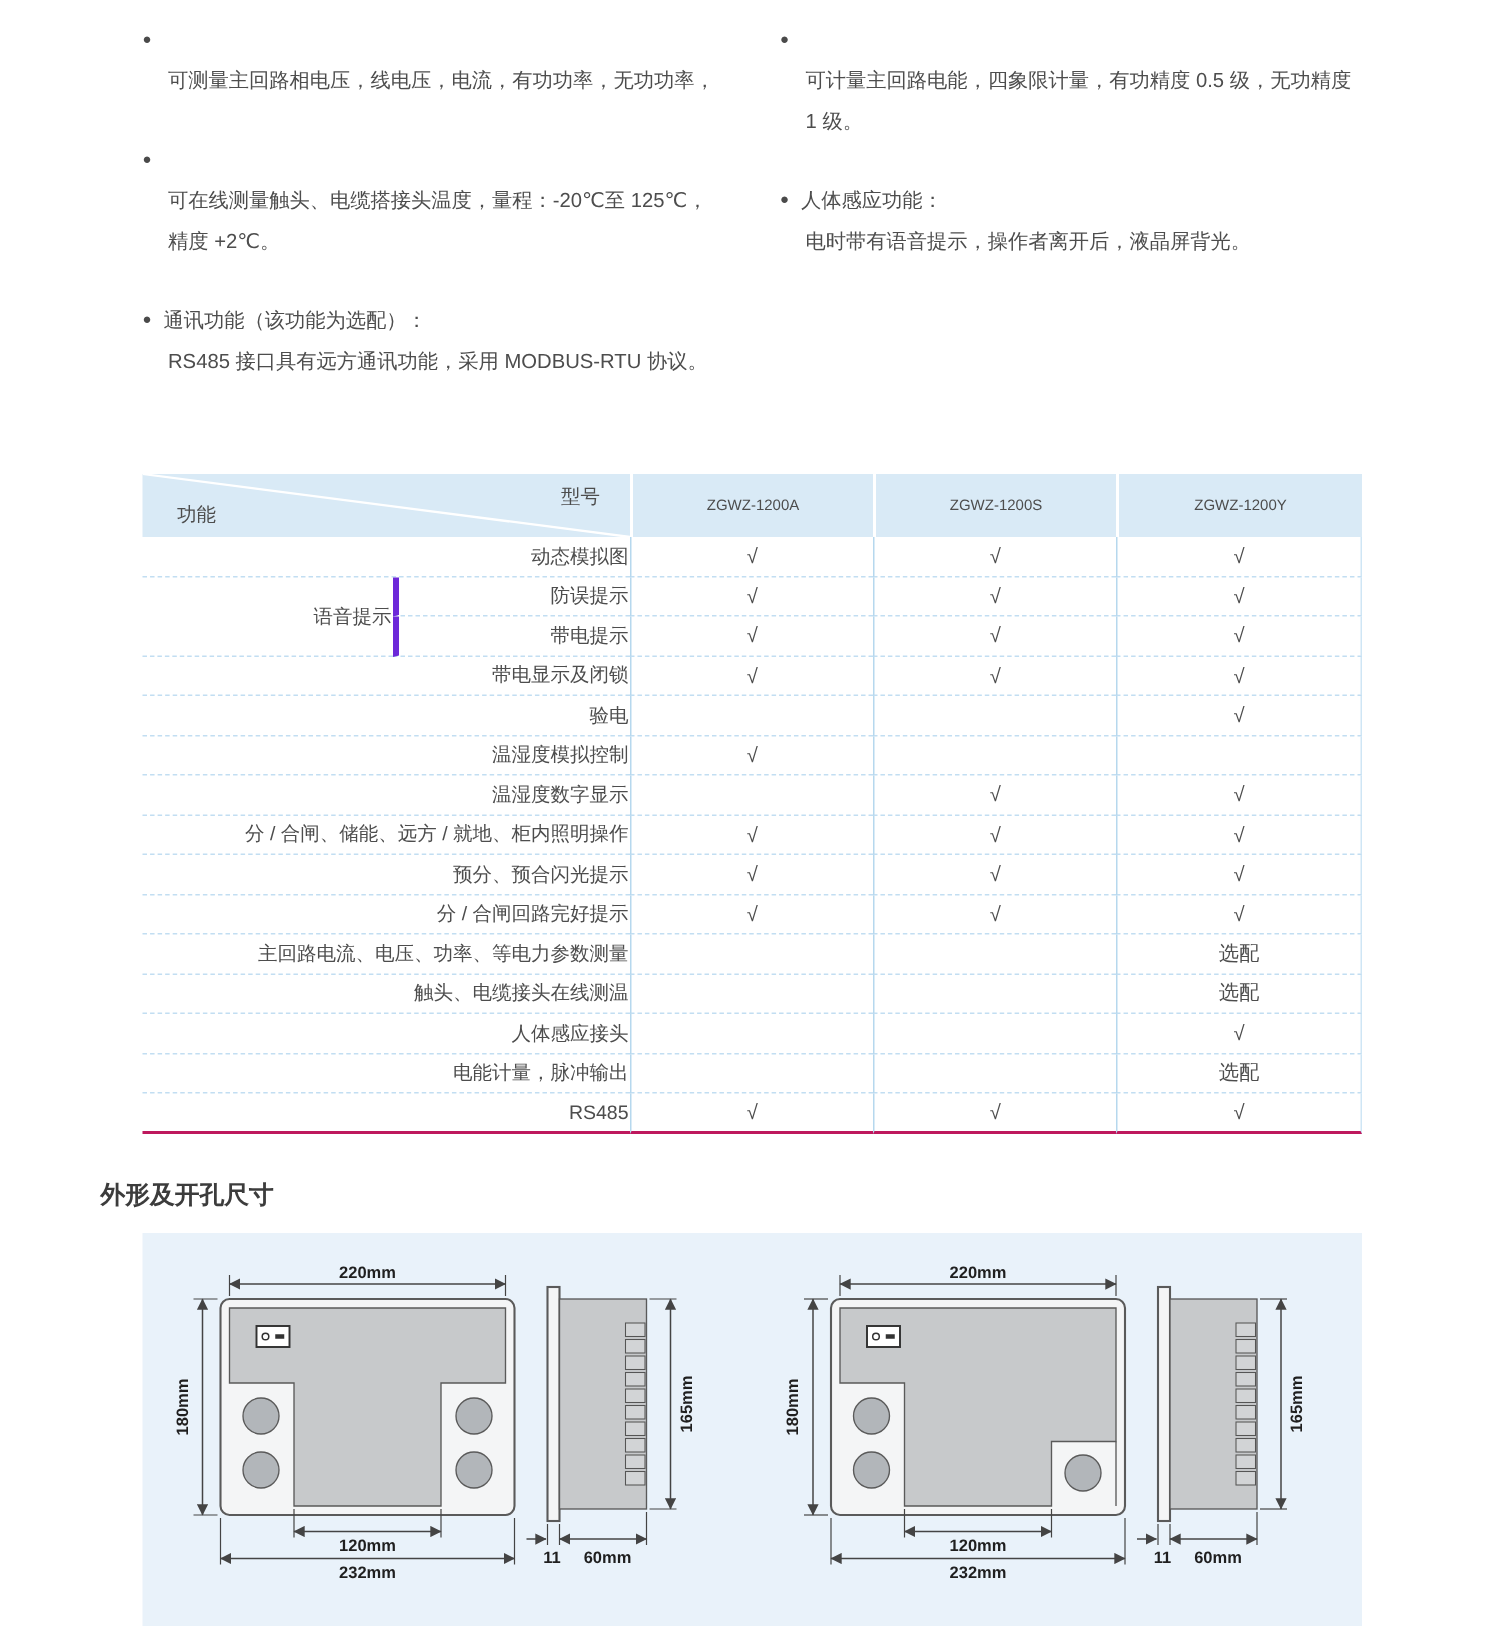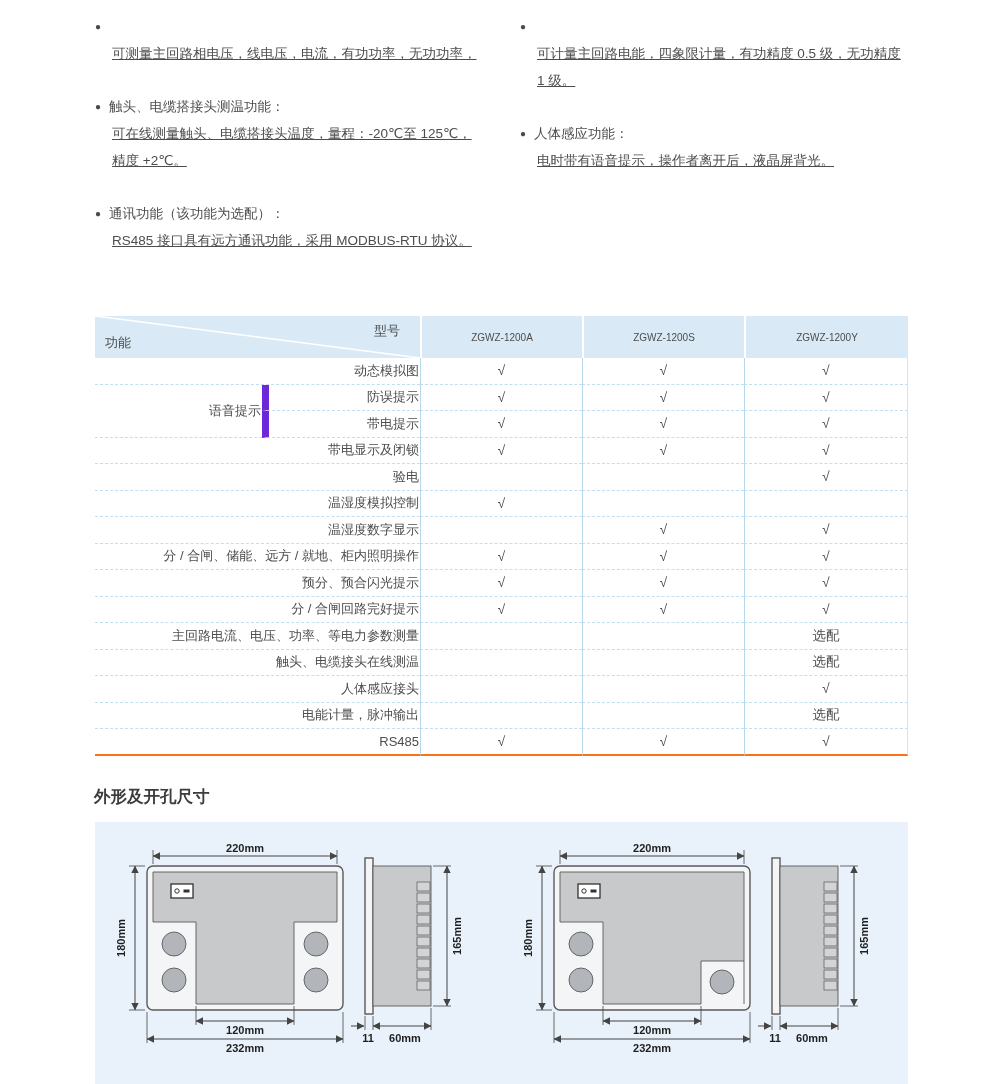--- a/index.html
+++ b/index.html
@@ -11,44 +11,44 @@
   }
   .page { position:relative; width:1000px; height:1084px; overflow:hidden; }
 
   
   .features { display:flex; padding:13px 0 0 95px; }
   .fcol-left { width:425px; }
   .fcol-right { width:400px; }
   .feature { margin-bottom:26px; font-size:13.5px; line-height:27px; }
   .f-title { display:flex; }
   .bullet { font-size:10px; color:#4a4a4a; margin-right:8px; line-height:27px; }
-  .f-line { padding-left:17px;text-decoration:underline; }
+  .f-line { padding-left:17px; }
 
   
   .spec-table {
     margin:36px 0 0 95px; width:813px;
     border-collapse:separate; border-spacing:0; table-layout:fixed;
     font-size:13px; color:#4d4d4d;
   }
   .spec-table th, .spec-table td { font-weight:normal; }
   .th-corner, .th-model { background:#d9eaf6; height:42px; }
   .th-model { text-align:center; border-left:2px solid #fff; font-size:10px; }
   .th-corner { position:relative; }
   .th-corner .diag { position:absolute; left:0; top:0; width:100%; height:100%; }
-  .corner-fn { position:absolute; left:10px; bottom:6px; }
+  .corner-fn { position:absolute; left:23px; bottom:6px; }
   .corner-mx { position:absolute; right:20px; top:6px; }
   .spec-table tbody td { height:26.5px; border-bottom:1px dashed #c2def2; }
-  .spec-table tbody tr:last-child td { border-bottom:2px solid #f97316; }
+  .spec-table tbody tr:last-child td { border-bottom:2px solid #be185d; }
   td.lbl { text-align:right; padding-left:14px; }
-  td.sub { border-left:7px solid #6d28d9; padding-left:12px; }
+  td.sub { border-left:4px solid #6d28d9; padding-left:12px; }
   td.val { text-align:center; border-left:1px solid #b6d8ee; font-size:13.5px; }
   td.val:last-child { border-right:1px solid #cfe6f5; }
 
   
-  .dim-heading { margin:30px 0 0 94px; font-size:16.5px; font-weight:600; color:#3c3c3c; }
+  .dim-heading { margin:30px 0 0 67px; font-size:16.5px; font-weight:600; color:#3c3c3c; }
   .dim-panel { margin:14px 0 0 95px; width:813px; height:313px; background:#e9f2fa; display:flex; }
   .draw-col { flex:1; padding-top:18px; }
   .draw-col svg.drawing { display:block; margin:0 auto; }
 
   
   .outline { fill:#f4f5f6; stroke:#5a5a5a; stroke-width:1.4; }
   .panelgray { fill:#c7c9cb; stroke:#5a5a5a; stroke-width:0.9; }
   .holecirc { fill:#b2b6ba; stroke:#5a5a5a; stroke-width:0.9; }
   .dimline { stroke:#444; stroke-width:1; marker-start:url(#arw); marker-end:url(#arw); }
   .dimline-e { stroke:#444; stroke-width:1; marker-end:url(#arw); }
@@ -74,21 +74,20 @@
     <div class="fcol-left">
       <div class="feature">
         <div class="f-title">
             <span class="bullet">●</span>
           </div>
         <div class="f-line">可测量主回路相电压，线电压，电流，有功功率，无功功率，</div>
       </div>
       <div class="feature">
         <div class="f-title">
             <span class="bullet">●</span>
-            <span>触头、电缆搭接头测温功能：</span>
           </div>
         <div class="f-line">可在线测量触头、电缆搭接头温度，量程：-20℃至 125℃，</div>
         <div class="f-line">精度 +2℃。</div>
       </div>
       <div class="feature">
         <div class="f-title">
             <span class="bullet">●</span>
             <span>通讯功能（该功能为选配）：</span>
           </div>
         <div class="f-line">RS485 接口具有远方通讯功能，采用 MODBUS-RTU 协议。</div>

